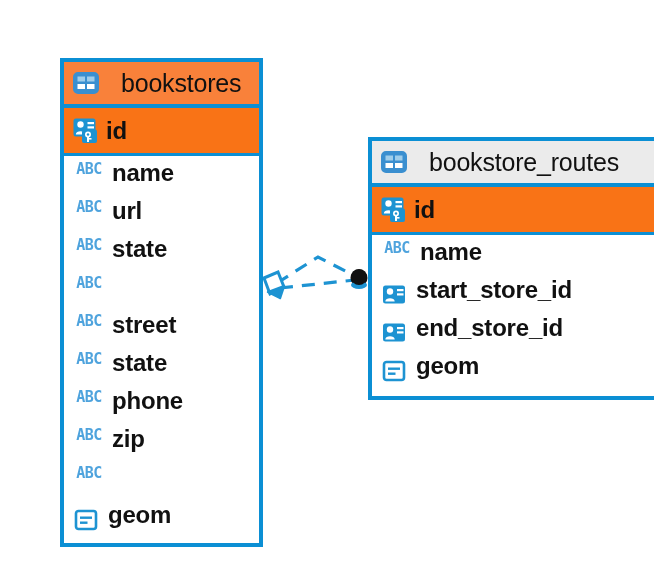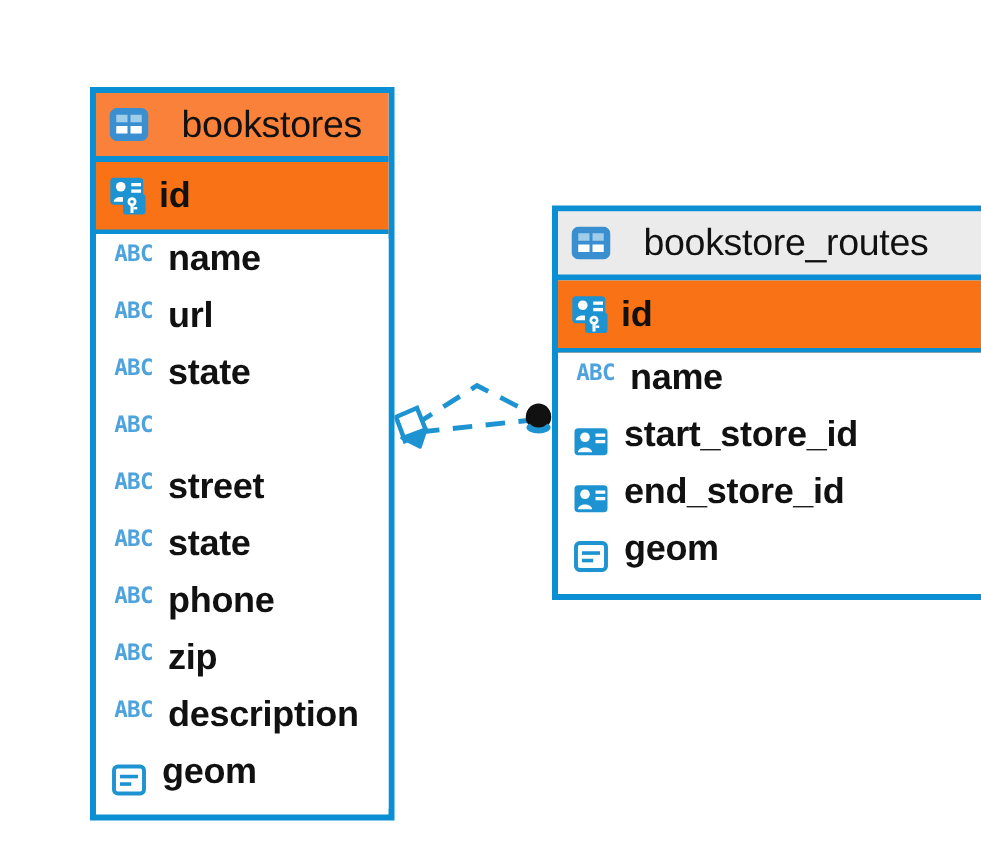--- a/index.html
+++ b/index.html
@@ -219,21 +219,20 @@
         <span class="field-label">phone</span>
       </div>
 
       <div class="field-row">
         <span class="icon icon-abc">ABC</span>
         <span class="field-label">zip</span>
       </div>
 
       <div class="field-row">
         <span class="icon icon-abc">ABC</span>
-        <span class="field-label">description</span>
       </div>
 
       <div class="field-row">
         <span class="icon">
           <svg width="26" height="22" viewBox="0 0 26 22">
             <rect x="2" y="2" width="20" height="18" rx="2.5" ry="2.5" fill="#ffffff" stroke="#1d93d2" stroke-width="2.6"></rect>
             <rect x="6" y="7.5" width="12" height="2.4" fill="#1d93d2"></rect>
             <rect x="6" y="12.5" width="7.5" height="2.4" fill="#1d93d2"></rect>
           </svg>
         </span>

